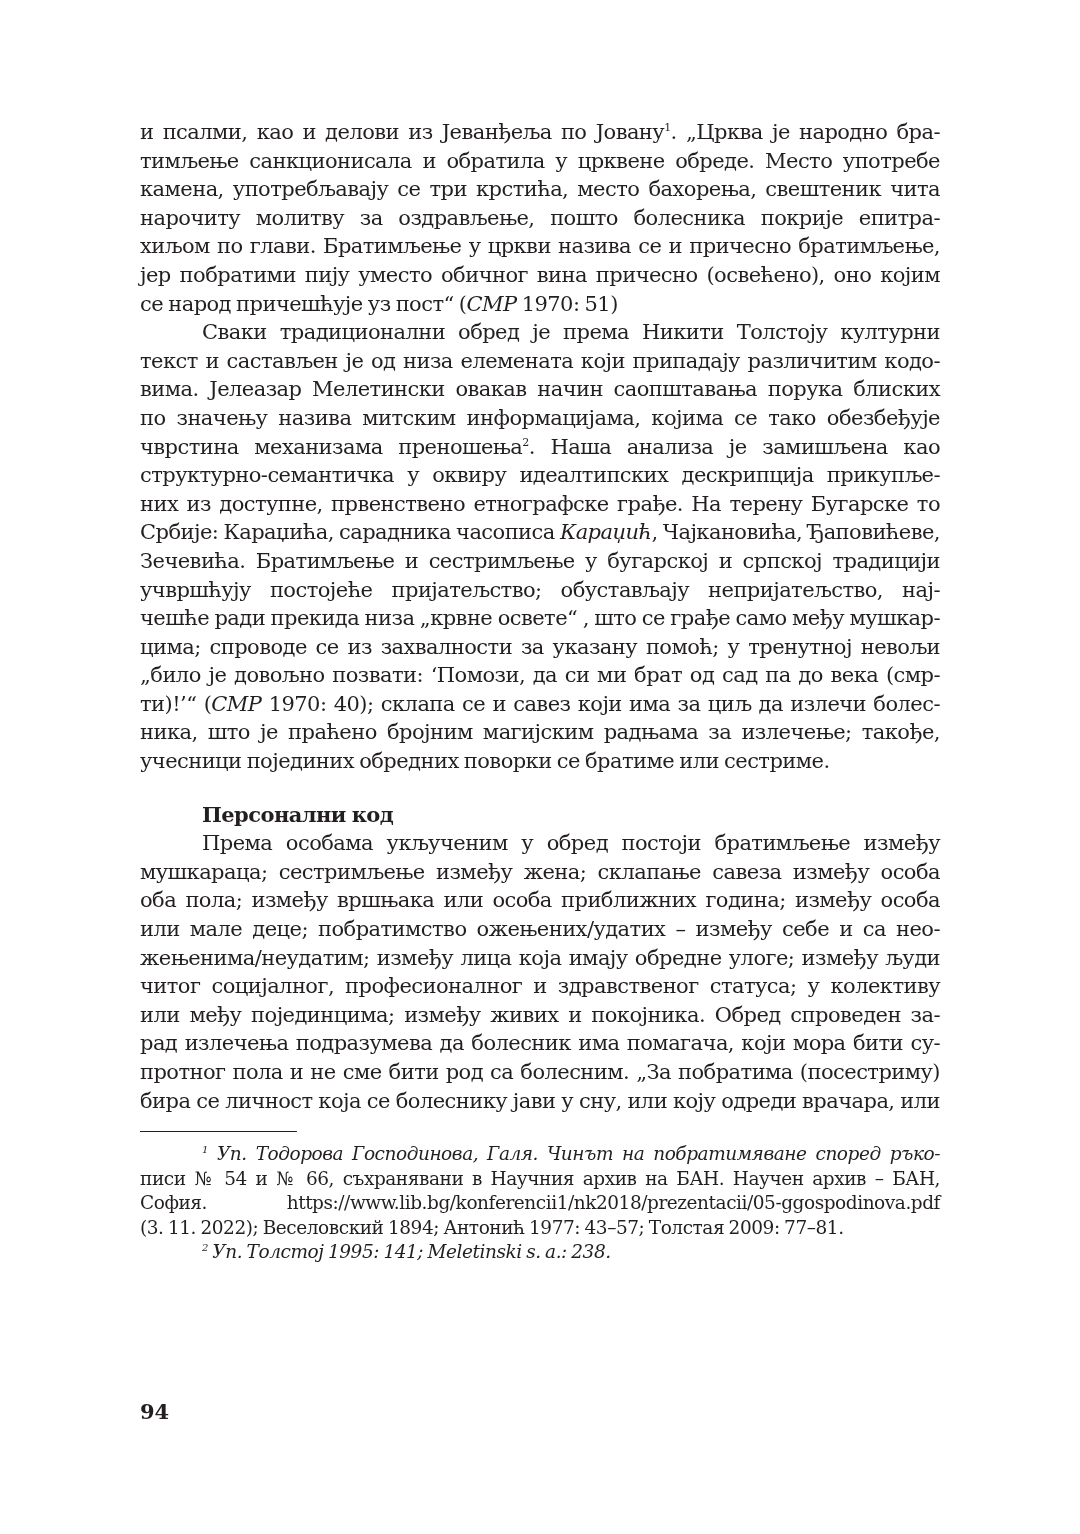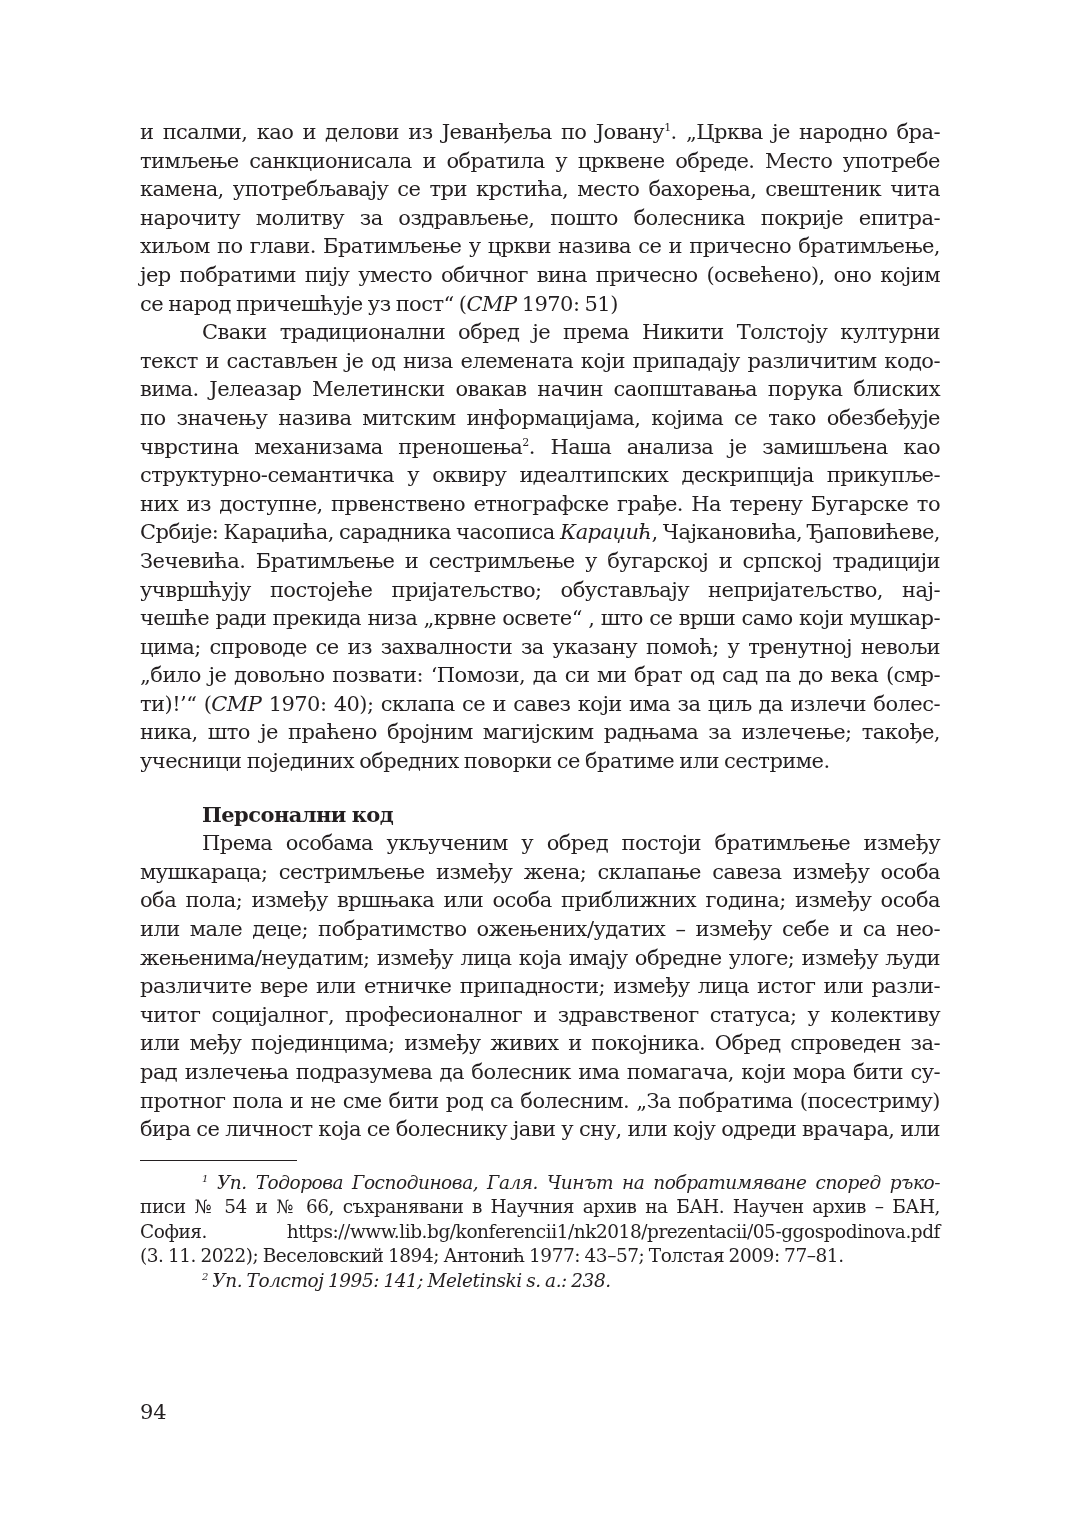--- a/index.html
+++ b/index.html
@@ -68,20 +68,21 @@
     }
     .fn-line.last { text-align-last: left; }
     .fn-line.indent { padding-left: 62px; font-style: italic; }
     .fn-line sup { font-size: 10px; vertical-align: 7px; }
     .page-number {
       position: absolute;
       left: 140px;
       top: 1398px;
       font-size: 21px;
       line-height: 28px;
+      font-weight: bold;
     }
   </style>
 </head>
 <body>
 
 <div class="page">
 
   <div>
     <div class="line"><span>и псалми, као и делови из Јеванђеља по Јовану</span><sup>1</sup><span>. „Црква је народно бра-</span></div>
     <div class="line">тимљење санкционисала и обратила у црквене обреде. Место употребе</div>
@@ -96,37 +97,36 @@
     <div class="line indent">Сваки традиционални обред је према Никити Толстоју културни</div>
     <div class="line">текст и састављен је од низа елемената који припадају различитим кодо-</div>
     <div class="line">вима. Јелеазар Мелетински овакав начин саопштавања порука блиских</div>
     <div class="line">по значењу назива митским информацијама, којима се тако обезбеђује</div>
     <div class="line"><span>чврстина механизама преношења</span><sup>2</sup><span>. Наша анализа је замишљена као</span></div>
     <div class="line">структурно-семантичка у оквиру идеалтипских дескрипција прикупље-</div>
     <div class="line">них из доступне, првенствено етнографске грађе. На терену Бугарске то</div>
     <div class="line"><span>Србије: Караџића, сарадника часописа </span><em>Караџић</em><span>, Чајкановића, Ђаповићеве,</span></div>
     <div class="line">Зечевића. Братимљење и сестримљење у бугарској и српској традицији</div>
     <div class="line">учвршћују постојеће пријатељство; обустављају непријатељство, нај-</div>
-    <div class="line">чешће ради прекида низа „крвне освете“ , што се врши само који мушкар-</div>
+    <div class="line">чешће ради прекида низа „крвне освете“ , што се грађе само међу мушкар-</div>
     <div class="line">цима; спроводе се из захвалности за указану помоћ; у тренутној невољи</div>
     <div class="line">„било је довољно позвати: ‘Помози, да си ми брат од сад па до века (смр-</div>
     <div class="line"><span>ти)!’“ (</span><em>СМР</em><span> 1970: 40); склапа се и савез који има за циљ да излечи болес-</span></div>
     <div class="line">ника, што је праћено бројним магијским радњама за излечење; такође,</div>
     <div class="line last">учесници појединих обредних поворки се братиме или сестриме.</div>
   </div>
 
   <div class="line heading">Персонални код</div>
 
   <div>
     <div class="line indent">Према особама укљученим у обред постоји братимљење између</div>
     <div class="line">мушкараца; сестримљење између жена; склапање савеза између особа</div>
     <div class="line">оба пола; између вршњака или особа приближних година; између особа</div>
     <div class="line">или мале деце; побратимство ожењених/удатих – између себе и са нео-</div>
     <div class="line">жењенима/неудатим; између лица која имају обредне улоге; између људи</div>
-    <div class="line">различите вере или етничке припадности; између лица истог или разли-</div>
     <div class="line">читог социјалног, професионалног и здравственог статуса; у колективу</div>
     <div class="line">или међу појединцима; између живих и покојника. Обред спроведен за-</div>
     <div class="line">рад излечења подразумева да болесник има помагача, који мора бити су-</div>
     <div class="line">протног пола и не сме бити род са болесним. „За побратима (посестриму)</div>
     <div class="line">бира се личност која се болеснику јави у сну, или коју одреди врачара, или</div>
   </div>
 
   <div class="rule"></div>
 
   <div>

